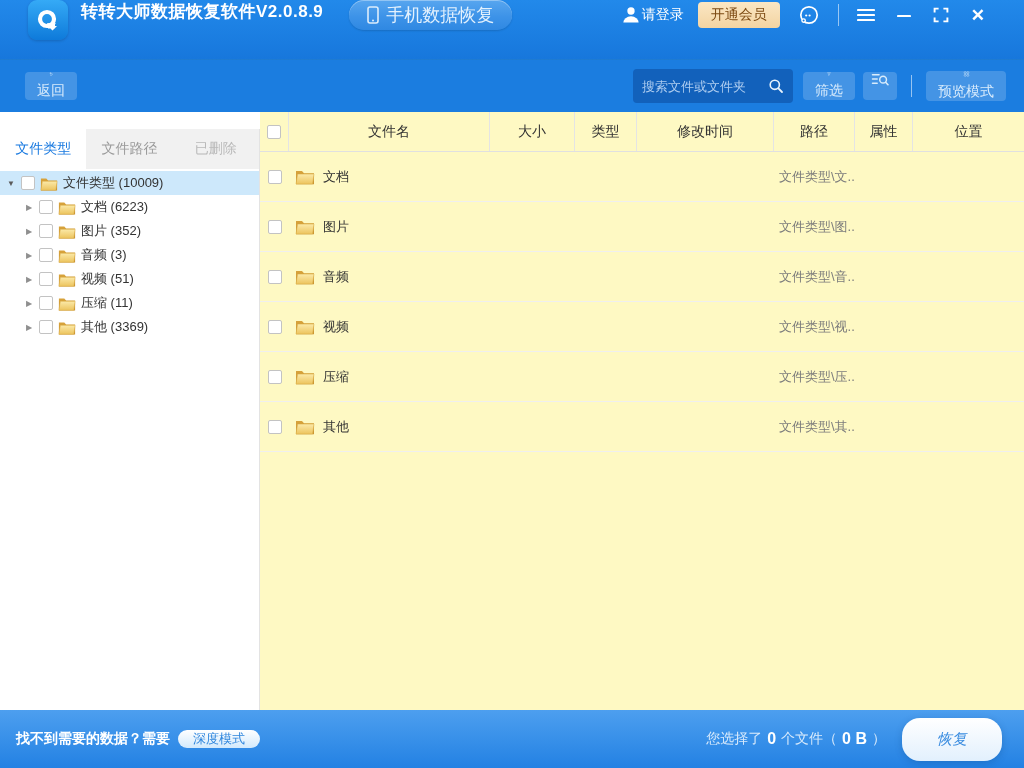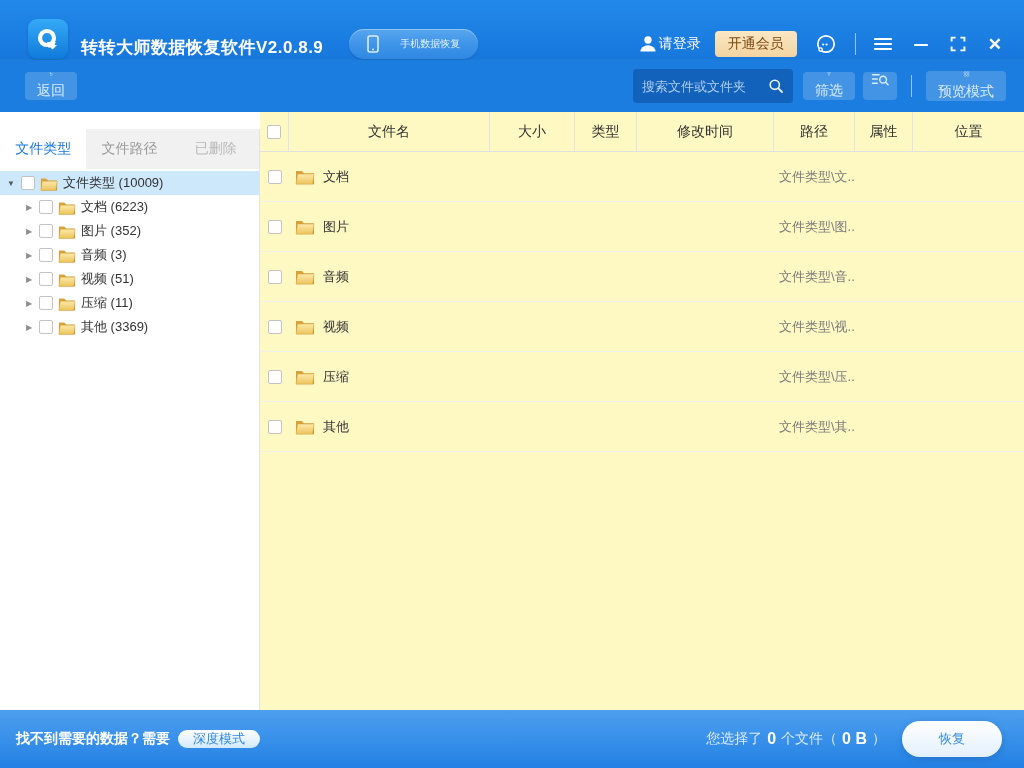--- a/index.html
+++ b/index.html
@@ -7,37 +7,37 @@
   body {
     font-family:"Liberation Sans","DejaVu Sans",sans-serif;
     font-size:13px; color:#333; background:#fff;
     display:flex; flex-direction:column;
   }
 
   
   .titlebar {
     height:60px; flex:0 0 60px;
     background:linear-gradient(180deg,#2289ea 0%,#1777dc 100%);
-    display:flex; align-items:flex-end; padding:0 18px 0 28px;
+    display:flex; align-items:flex-start; padding:0 35px 0 28px;
     border-bottom:1px solid rgba(0,0,0,0.10);
   }
   .logo {
     width:40px; height:40px; border-radius:9px;
     background:linear-gradient(180deg,#35aaf6 0%,#0e7ada 100%);
     display:flex; align-items:center; justify-content:center;
     box-shadow:0 1px 3px rgba(0,0,0,0.18);
   }
   .app-title { color:#fff; font-size:17px; font-weight:bold; margin-left:13px; letter-spacing:0.5px; }
   .phone-pill {
     margin-left:26px; height:30px; padding:0 18px;
     border:none; border-radius:15px; cursor:pointer;
     background:linear-gradient(180deg,#58a6ef 0%,#3d93e8 55%,#2f88e2 100%);
     box-shadow:inset 0 1px 0 rgba(255,255,255,0.35), 0 1px 2px rgba(0,0,0,0.15);
-    color:#e3f1fd; font-size:10px;
-    display:flex; align-items:center; gap:21px;
+    color:#e3f1fd; font-size:18px;
+    display:flex; align-items:center; gap:7px;
   }
   .tb-right { margin-left:auto; display:flex; align-items:center; gap:14px; }
   .login { display:flex; align-items:center; gap:1px; color:#fff; font-size:14px; cursor:pointer; }
   .vip-btn {
     height:26px; padding:0 13px; border:none; border-radius:4px; cursor:pointer;
     background:linear-gradient(180deg,#fbe7c4 0%,#f3d4a2 100%);
     color:#7d4b14; font-size:14px;
   }
   .tb-divider { width:1px; height:22px; background:rgba(255,255,255,0.55); }
   .winbtn { background:none; border:none; cursor:pointer; padding:4px; display:flex; align-items:center; }
@@ -111,24 +111,24 @@
   .hint { color:#fff; font-size:14px; font-weight:bold; }
   .deep-pill {
     margin-left:8px; height:18px; padding:0 15px; border:none; border-radius:14px; cursor:pointer;
     background:linear-gradient(180deg,#ffffff 0%,#d2e9fc 100%);
     color:#2f86dd; font-size:13px;
   }
   .foot-right { margin-left:auto; display:flex; align-items:center; gap:16px; }
   .sel-status { color:#d8eafb; font-size:14px; display:flex; align-items:center; gap:5px; }
   .sel-strong { color:#fff; font-weight:bold; font-size:16px; }
   .recover-btn {
-    width:100px; height:36px; border:none; border-radius:18px; cursor:pointer;
+    width:100px; height:43px; border:none; border-radius:18px; cursor:pointer;
     background:linear-gradient(180deg,#ffffff 0%,#e2f0fd 100%);
     box-shadow:0 2px 7px rgba(10,60,120,0.25);
-    color:#3b8de0; font-size:13px;
+    color:#3b8de0; font-size:15px;font-style:italic;
   }
 
   svg { display:block; }
 </style>
 </head>
 <body>
 
 <svg width="0" height="0" style="position:absolute" aria-hidden="true">
   <defs>
     <linearGradient id="foldback" x1="0" y1="0" x2="0" y2="1">

